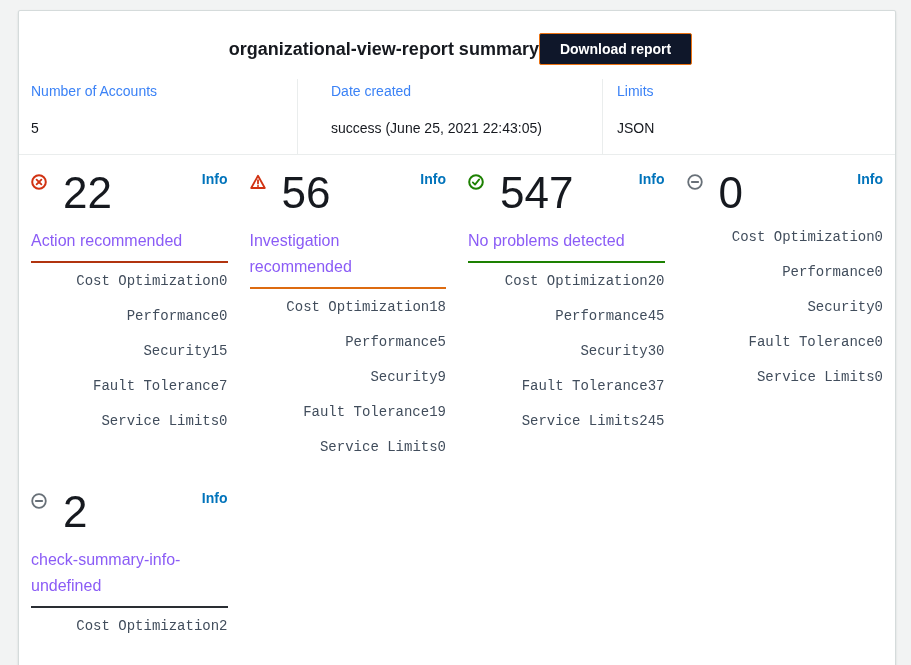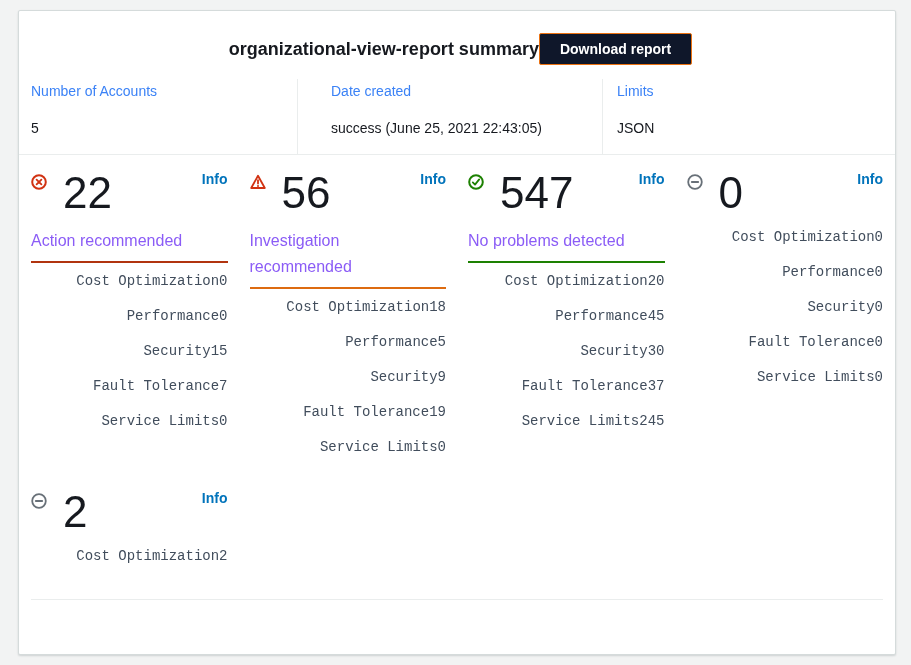--- a/index.html
+++ b/index.html
@@ -285,20 +285,21 @@
       <div class="scard-top">
         <span class="scard-icon">
           <svg width="16" height="16" viewBox="0 0 16 16">
               <circle cx="8" cy="8" r="6.8" fill="none" stroke="#687078" stroke-width="1.8"></circle>
               <path d="M4.8 8 L11.2 8" stroke="#687078" stroke-width="1.8" stroke-linecap="round"></path>
             </svg>
         </span>
         <span class="scard-count">2</span>
         <a href="#" class="info-link">Info</a>
       </div>
+      <div class="scard-title" style="border-bottom-color: rgb(42, 46, 51);">check-summary-info-undefined</div>
       <div class="scard-rows">
           <div class="crow">
             <span class="crow-label">Cost Optimization</span>
             <span class="crow-value">2</span>
           </div>
         </div>
     </div>
 
   </div>
 

